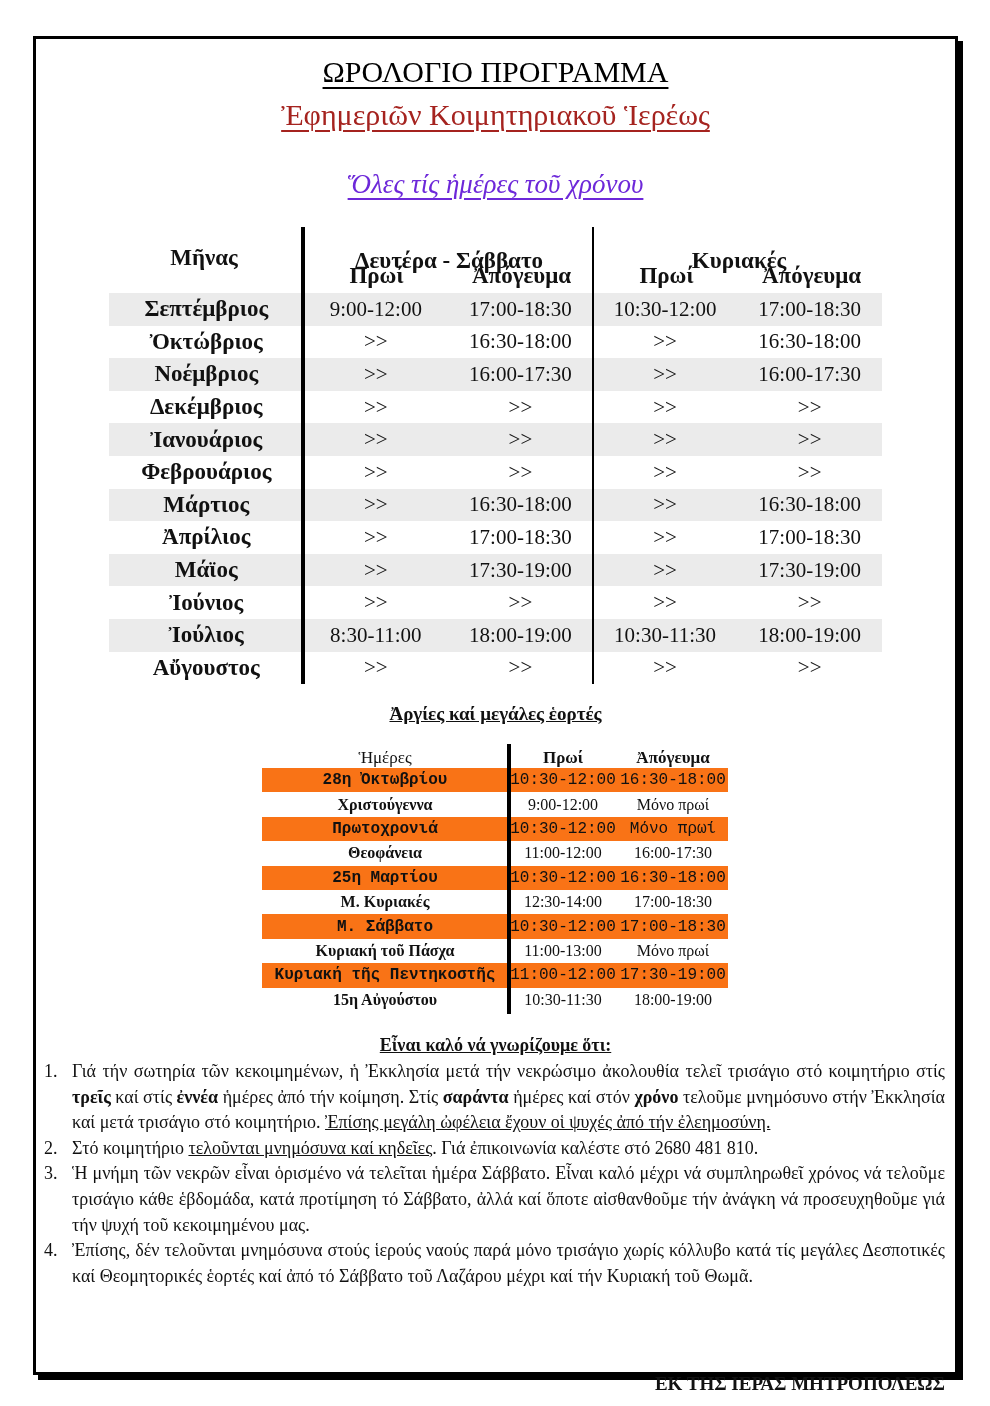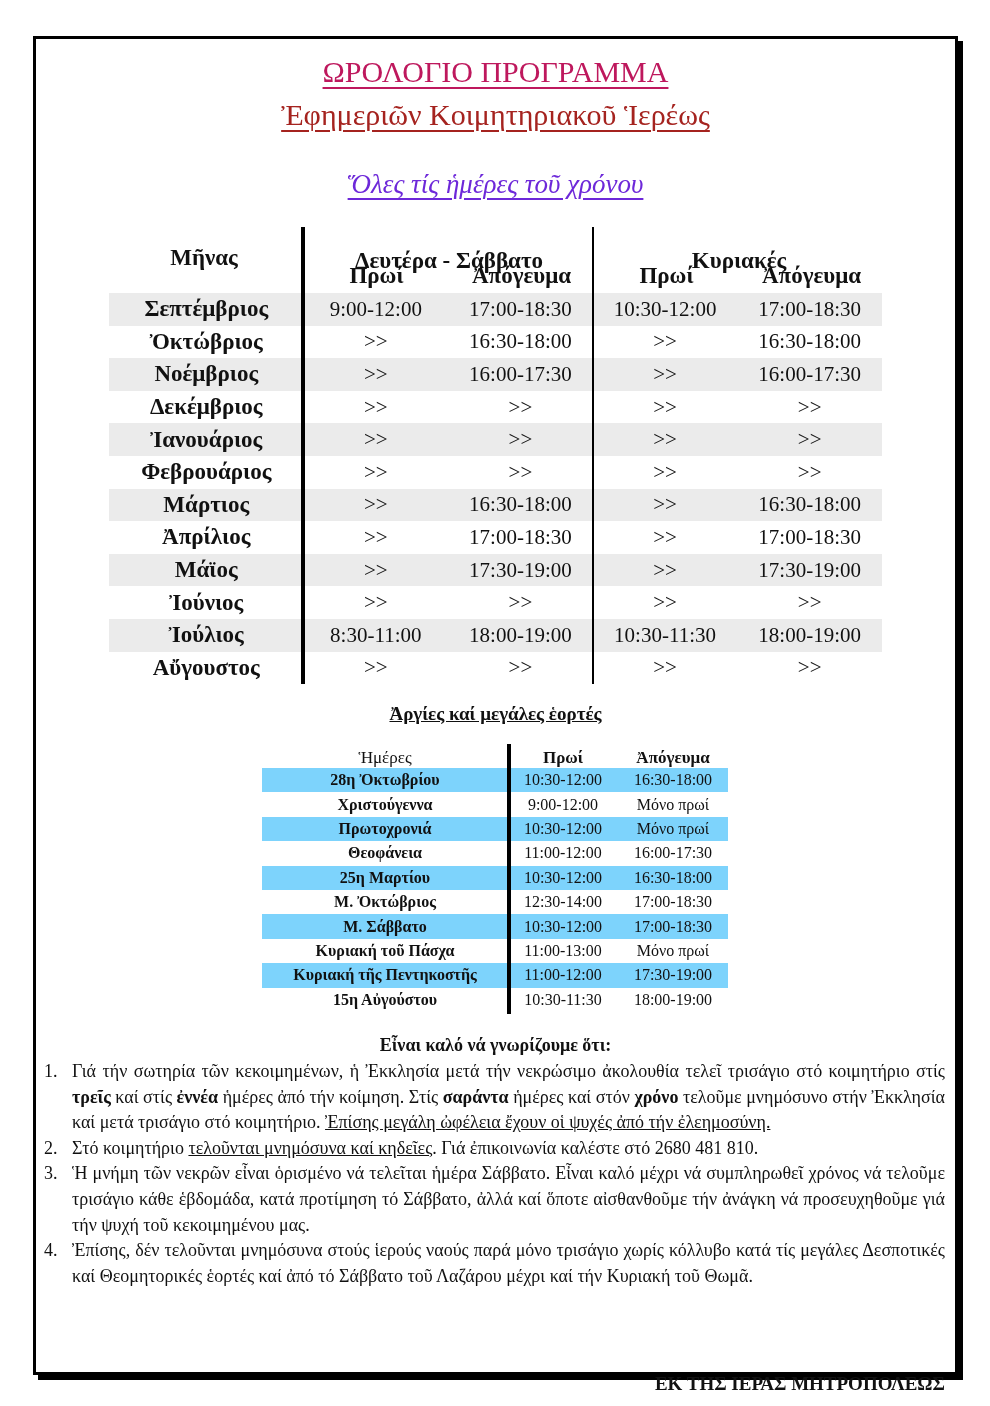--- a/index.html
+++ b/index.html
@@ -30,40 +30,40 @@
   .mrow .c { width: 145px; text-align: center; font-size: 21px; }
   .vline1 { position: absolute; left: 192px; top: 0; width: 4px; background: #000; height: 457px; }
   .vline2 { position: absolute; left: 483px; top: 0; width: 2px; background: #000; height: 457px; }
 
   .sub2 { position: absolute; left: 0; right: 0; top: 664px; text-align: center; font-size: 19px; font-weight: bold; text-decoration: underline; }
 
   
   .hol { position: absolute; left: 226px; top: 703px; width: 466px; }
   .hhead { display: flex; height: 26px; align-items: flex-end; font-weight: bold; font-size: 17px; }
   .hrow { display: flex; height: 24.4px; align-items: center; font-size: 16px; }
-  .hrow.shade { background: #7dd3fc; }
+  .hrow.shade { background: #f97316; font-family: Liberation Mono, monospace; }
   .hc0 { width: 246px; text-align: center; font-weight: bold; }
   .hc1 { width: 110px; text-align: center; }
   .hc2 { width: 110px; text-align: center; }
   .hhead .hc0 { font-weight: normal; }
   .hvline { position: absolute; left: 245px; top: 2px; width: 4px; height: 270px; background: #000; }
 
   
-  .notes-title { position: absolute; left: 0; right: 0; top: 996px; text-align: center; font-size: 18px; font-weight: bold; }
+  .notes-title { position: absolute; left: 0; right: 0; top: 996px; text-align: center; font-size: 18px; font-weight: bold; text-decoration: underline; }
   .notes { position: absolute; left: 8px; right: 10px; top: 1020px; font-size: 18px; line-height: 25.6px; margin: 0; padding: 0; list-style: none; }
   .notes li { position: relative; padding-left: 28px; text-align: justify; text-align-last: left; }
   .notes li .num { position: absolute; left: 0; top: 0; }
   .u { text-decoration: underline; }
   .sig { position: absolute; right: 10px; top: 1302px; font-size: 19px; font-weight: bold; margin-top: 32px; }
 </style>
 </head>
 <body>
 
 <div class="frame">
-  <div class="title t1" style="color: #be185d;">ΩΡΟΛΟΓΙΟ ΠΡΟΓΡΑΜΜΑ</div>
+  <div class="title t1" style="color: #000000;">ΩΡΟΛΟΓΙΟ ΠΡΟΓΡΑΜΜΑ</div>
   <div class="title t2" style="color: rgb(165, 35, 31);">Ἐφημεριῶν Κοιμητηριακοῦ Ἱερέως</div>
   <div class="title t3">Ὅλες τίς ἡμέρες τοῦ χρόνου</div>
 
   <div class="main">
     <div class="mhead">
       <div class="month-h">Μῆνας</div>
       <div class="grp g1">Δευτέρα - Σάββατο</div>
       <div class="grp g2">Κυριακές</div>
       <div class="sub" style="left:195px;width:145px">Πρωί</div>
       <div class="sub" style="left:340px;width:145px">Ἀπόγευμα</div>
@@ -188,21 +188,21 @@
           <div class="hc0">Θεοφάνεια</div>
           <div class="hc1">11:00-12:00</div>
           <div class="hc2">16:00-17:30</div>
         </div>
         <div class="hrow shade">
           <div class="hc0">25η Μαρτίου</div>
           <div class="hc1">10:30-12:00</div>
           <div class="hc2">16:30-18:00</div>
         </div>
         <div class="hrow">
-          <div class="hc0">Μ. Ὀκτώβριος</div>
+          <div class="hc0">Μ. Κυριακές</div>
           <div class="hc1">12:30-14:00</div>
           <div class="hc2">17:00-18:30</div>
         </div>
         <div class="hrow shade">
           <div class="hc0">Μ. Σάββατο</div>
           <div class="hc1">10:30-12:00</div>
           <div class="hc2">17:00-18:30</div>
         </div>
         <div class="hrow">
           <div class="hc0">Κυριακή τοῦ Πάσχα</div>

